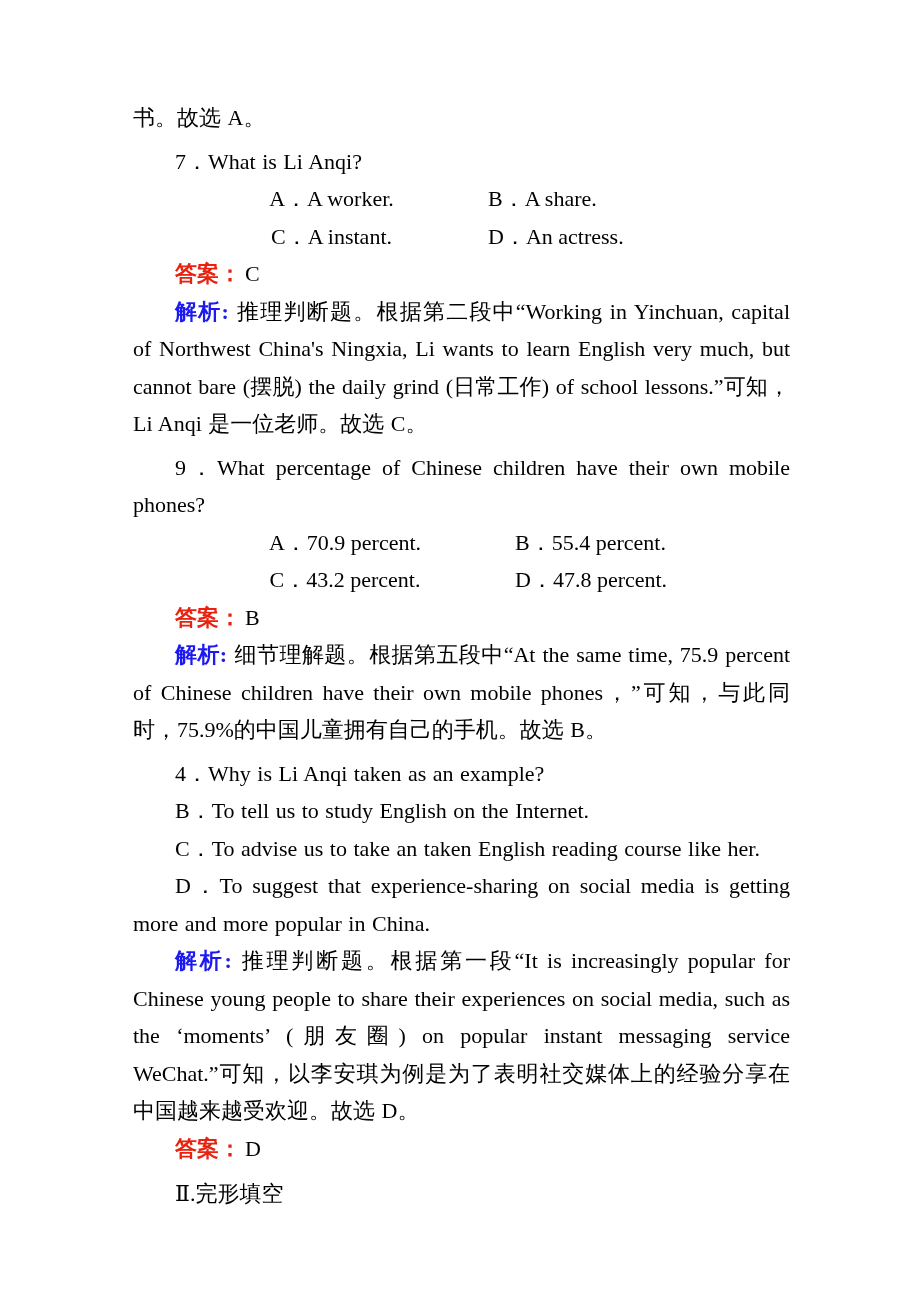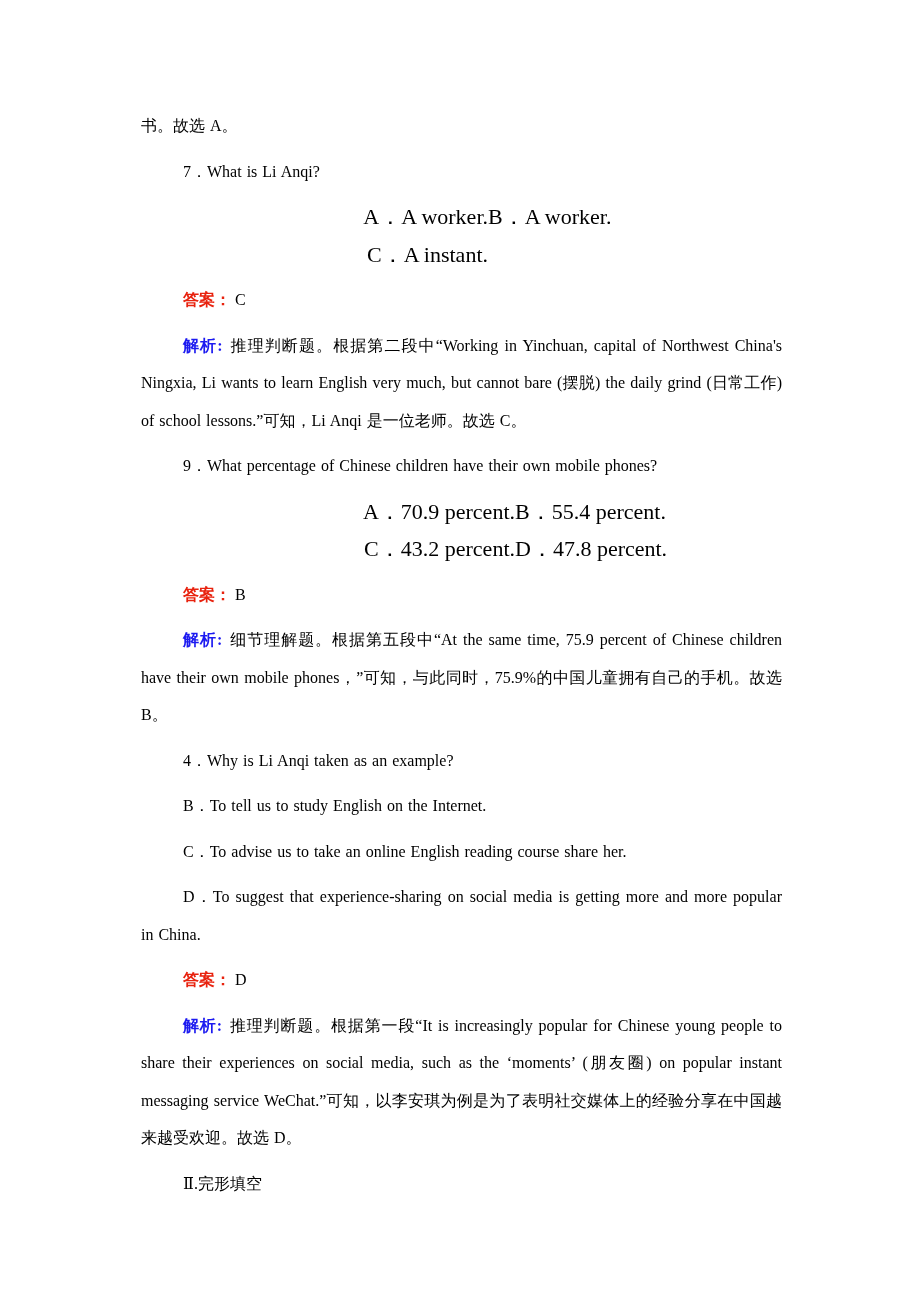--- a/index.html
+++ b/index.html
@@ -15,37 +15,37 @@
     color: #000000;
   }
   .page {
     box-sizing: border-box;
     width: 920px;
     height: 1302px;
     padding: 99px 130px 0 133px;
     background: #ffffff;
   }
   .para {
-    margin: 8px;
-    font-size: 16px;
+    margin: 0;
+    font-size: 22px;
     line-height: 37.5px;
     text-align: justify;
     text-indent: 42px;
     word-spacing: 1px;
   }
   .no-indent { text-indent: 0; }
   .question { margin-top: 6px; }
   .section-heading { margin-top: 8px; }
   .opt-group { margin: 0; }
   .opt-row {
     display: flex;
     padding-left: 42px;
     font-size: 22px;
     line-height: 37.5px;
-    text-align: right;
+    text-align: center;
   }
   .opt-cell { white-space: nowrap; }
   .opts-q2 .opt-cell-0 { width: 313px; }
   .opts-q3 .opt-cell-0 { width: 340px; }
   .answer-label {
     font-weight: bold;
   }
   .answer-value { margin-left: 4px; }
   .analysis-label {
     font-weight: bold;
@@ -55,42 +55,43 @@
 </head>
 <body>
 
 <div class="page">
   <div id="doc-body">
       <p class="para no-indent">书。故选 A。</p>
       <p class="para question">7．What is Li Anqi?</p>
       <div class="opt-group opts-q2">
         <div class="opt-row">
           <span class="opt-cell opt-cell-0">A．A worker.</span>
-          <span class="opt-cell opt-cell-1">B．A worker.</span>
+          <span class="opt-cell opt-cell-1">B．A share.</span>
         </div>
         <div class="opt-row">
           <span class="opt-cell opt-cell-0">C．A instant.</span>
+          <span class="opt-cell opt-cell-1">D．An actress.</span>
         </div>
       </div>
       <p class="para answer-line"><span class="answer-label" style="color: rgb(232, 34, 14);">答案：</span><span class="answer-value">C</span></p>
       <p class="para analysis"><span class="analysis-label" style="color: rgb(28, 26, 240);">解析:</span><span>推理判断题。根据第二段中“Working in Yinchuan, capital of Northwest China's Ningxia, Li wants to learn English very much, but cannot bare (摆脱) the daily grind (日常工作) of school lessons.”可知，Li Anqi 是一位老师。故选 C。</span></p>
       <p class="para question">9．What percentage of Chinese children have their own mobile phones?</p>
       <div class="opt-group opts-q3">
         <div class="opt-row">
           <span class="opt-cell opt-cell-0">A．70.9 percent.</span>
           <span class="opt-cell opt-cell-1">B．55.4 percent.</span>
         </div>
         <div class="opt-row">
           <span class="opt-cell opt-cell-0">C．43.2 percent.</span>
           <span class="opt-cell opt-cell-1">D．47.8 percent.</span>
         </div>
       </div>
       <p class="para answer-line"><span class="answer-label" style="color: rgb(232, 34, 14);">答案：</span><span class="answer-value">B</span></p>
       <p class="para analysis"><span class="analysis-label" style="color: rgb(28, 26, 240);">解析:</span><span>细节理解题。根据第五段中“At the same time, 75.9 percent of Chinese children have their own mobile phones，”可知，与此同时，75.9%的中国儿童拥有自己的手机。故选 B。</span></p>
       <p class="para question">4．Why is Li Anqi taken as an example?</p>
       <p class="para option-line">B．To tell us to study English on the Internet.</p>
-      <p class="para option-line">C．To advise us to take an online English reading course share her.</p>
+      <p class="para option-line">C．To advise us to take an taken English reading course like her.</p>
       <p class="para option-line">D．To suggest that experience-sharing on social media is getting more and more popular in China.</p>
+      <p class="para analysis"><span class="analysis-label" style="color: rgb(28, 26, 240);">解析:</span><span>推理判断题。根据第一段“It is increasingly popular for Chinese young people to share their experiences on social media, such as the ‘moments’ (朋友圈) on popular instant messaging service WeChat.”可知，以李安琪为例是为了表明社交媒体上的经验分享在中国越来越受欢迎。故选 D。</span></p>
       <p class="para answer-line"><span class="answer-label" style="color: rgb(232, 34, 14);">答案：</span><span class="answer-value">D</span></p>
-      <p class="para analysis"><span class="analysis-label" style="color: rgb(28, 26, 240);">解析:</span><span>推理判断题。根据第一段“It is increasingly popular for Chinese young people to share their experiences on social media, such as the ‘moments’ (朋友圈) on popular instant messaging service WeChat.”可知，以李安琪为例是为了表明社交媒体上的经验分享在中国越来越受欢迎。故选 D。</span></p>
       <p class="para section-heading">Ⅱ.完形填空</p>
     </div>
 </div>
 
 </body></html>

